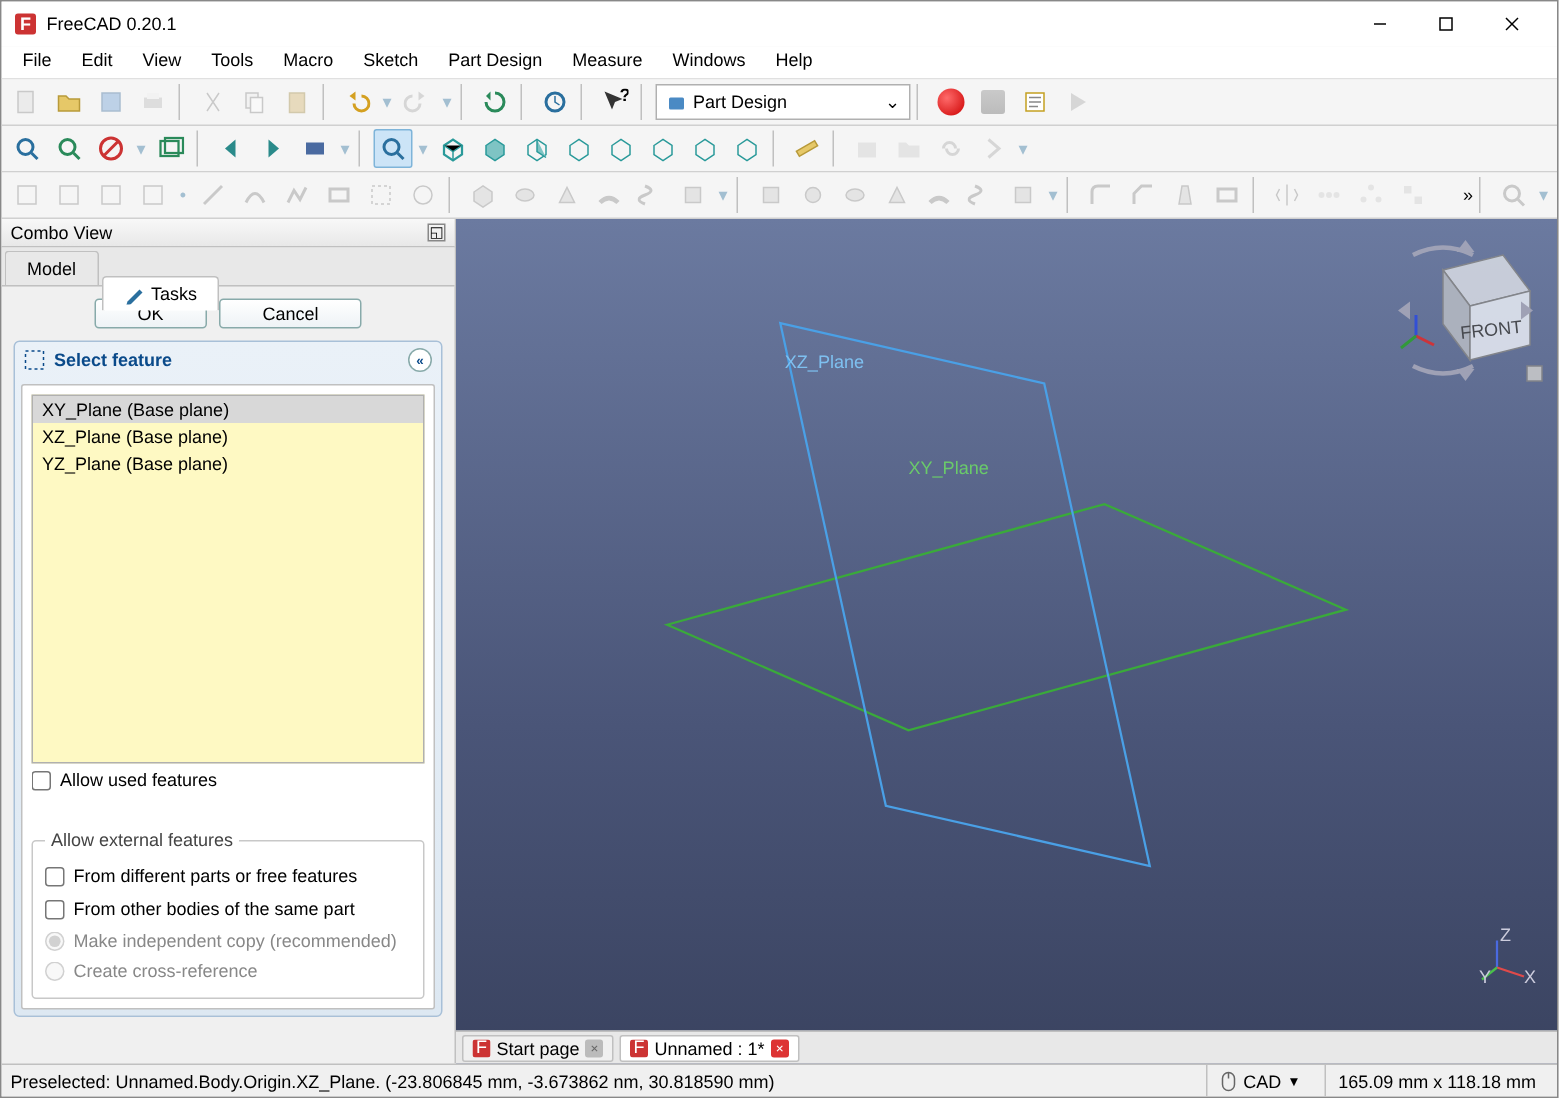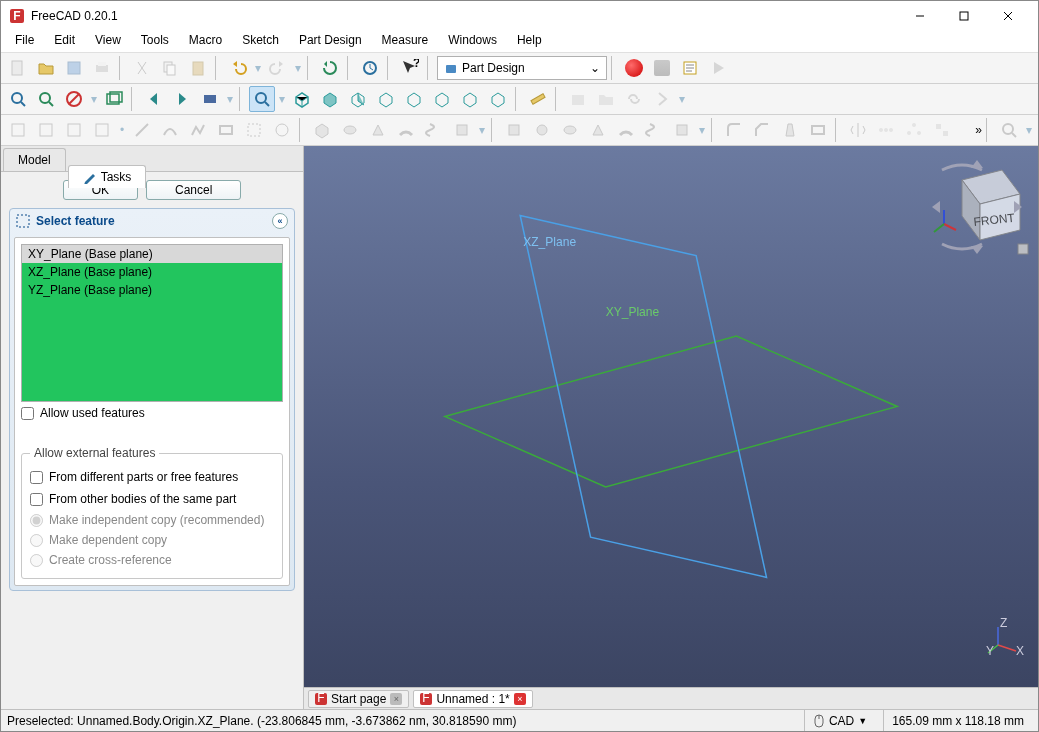--- a/index.html
+++ b/index.html
@@ -39,21 +39,21 @@
 
 .task-body { flex: 1; padding: 8px; display: flex; flex-direction: column; gap: 8px; overflow: auto; }
 .btn-row { display: flex; gap: 8px; justify-content: center; }
 .btn { border: 1px solid #8aa; background: linear-gradient(#fff,#eef3f6); padding: 2px 28px; border-radius: 3px; font-size: 12px; }
 
 .task-group { border: 1px solid #a8c0d8; border-radius: 4px; background: linear-gradient(#eaf1f8,#dde8f2); }
 .task-group-head { padding: 4px 6px; color: #0a4a8a; font-weight: bold; display: flex; align-items: center; gap: 6px; }
 .task-group-head .collapse { margin-left: auto; width: 16px; height: 16px; border: 1px solid #8aa; border-radius: 8px; display: flex; align-items: center; justify-content: center; font-size: 9px; background: #fff; }
 .task-group-body { background: #fff; margin: 4px; border: 1px solid #c0c0c0; padding: 6px; border-radius: 2px; }
 
-.feature-list { border: 1px solid #b0b0b0; background: #22c55e; height: 158px; font-size: 12px; }
+.feature-list { border: 1px solid #b0b0b0; background: #fef9c3; height: 246px; font-size: 12px; }
 .feature-list .item { padding: 2px 6px; }
 .feature-list .item.sel { background: #d8d8d8; }
 
 .chk-row { display: flex; align-items: center; gap: 6px; padding: 4px 0; font-size: 12px; }
 fieldset.ext { border: 1px solid #c8c8c8; border-radius: 3px; margin-top: 22px; padding: 6px 8px 8px 8px; }
 fieldset.ext legend { padding: 0 4px; font-size: 12px; color: #444; }
 .radio-row { display: flex; align-items: center; gap: 6px; padding: 3px 0; font-size: 12px; color: #888; }
 
 .viewport { flex: 1; position: relative; background: linear-gradient(#6b7aa0 0%, #4a5578 60%, #3a4360 100%); display: flex; flex-direction: column; }
 .view3d { flex: 1; position: relative; }
@@ -515,20 +515,24 @@
         <circle cx="8" cy="8" r="5" fill="none" stroke="#888" stroke-width="2"></circle>
         <line x1="12" y1="12" x2="16" y2="16" stroke="#888" stroke-width="2"></line>
       </svg>
     </span>
   <span class="tbtn dim" style="width:10px">▾</span>
 </div>
 
 <div class="main-area">
 
   <div class="combo-panel">
+    <div class="combo-header">
+      <span>Combo View</span>
+      <span class="dock-icon">◱</span>
+    </div>
     <div class="combo-tabs">
       <div class="combo-tab">
           <span>Model</span>
         </div>
       <div class="combo-tab active">
         <svg width="14" height="14">
             <path d="M2 12l8-8 2 2-8 8-3 1z" fill="#2a6f9e"></path>
           </svg>
         <span>Tasks</span>
       </div>
@@ -565,24 +569,20 @@
             <label class="chk-row">
               <input type="checkbox" style=""> 
                 <span>From other bodies of the same part</span>
             </label>
             <label class="radio-row">
               <input type="radio" disabled="" checked="" style=""> 
                 <span>Make independent copy (recommended)</span>
             </label>
             <label class="radio-row">
               <input type="radio" disabled="" style=""> 
-                <span>Make dependent copy</span>
-            </label>
-            <label class="radio-row">
-              <input type="radio" disabled="" style=""> 
                 <span>Create cross-reference</span>
             </label>
           </fieldset>
         </div>
       </div>
     </div>
   </div>
 
   <div class="viewport">
     <div class="view3d">

